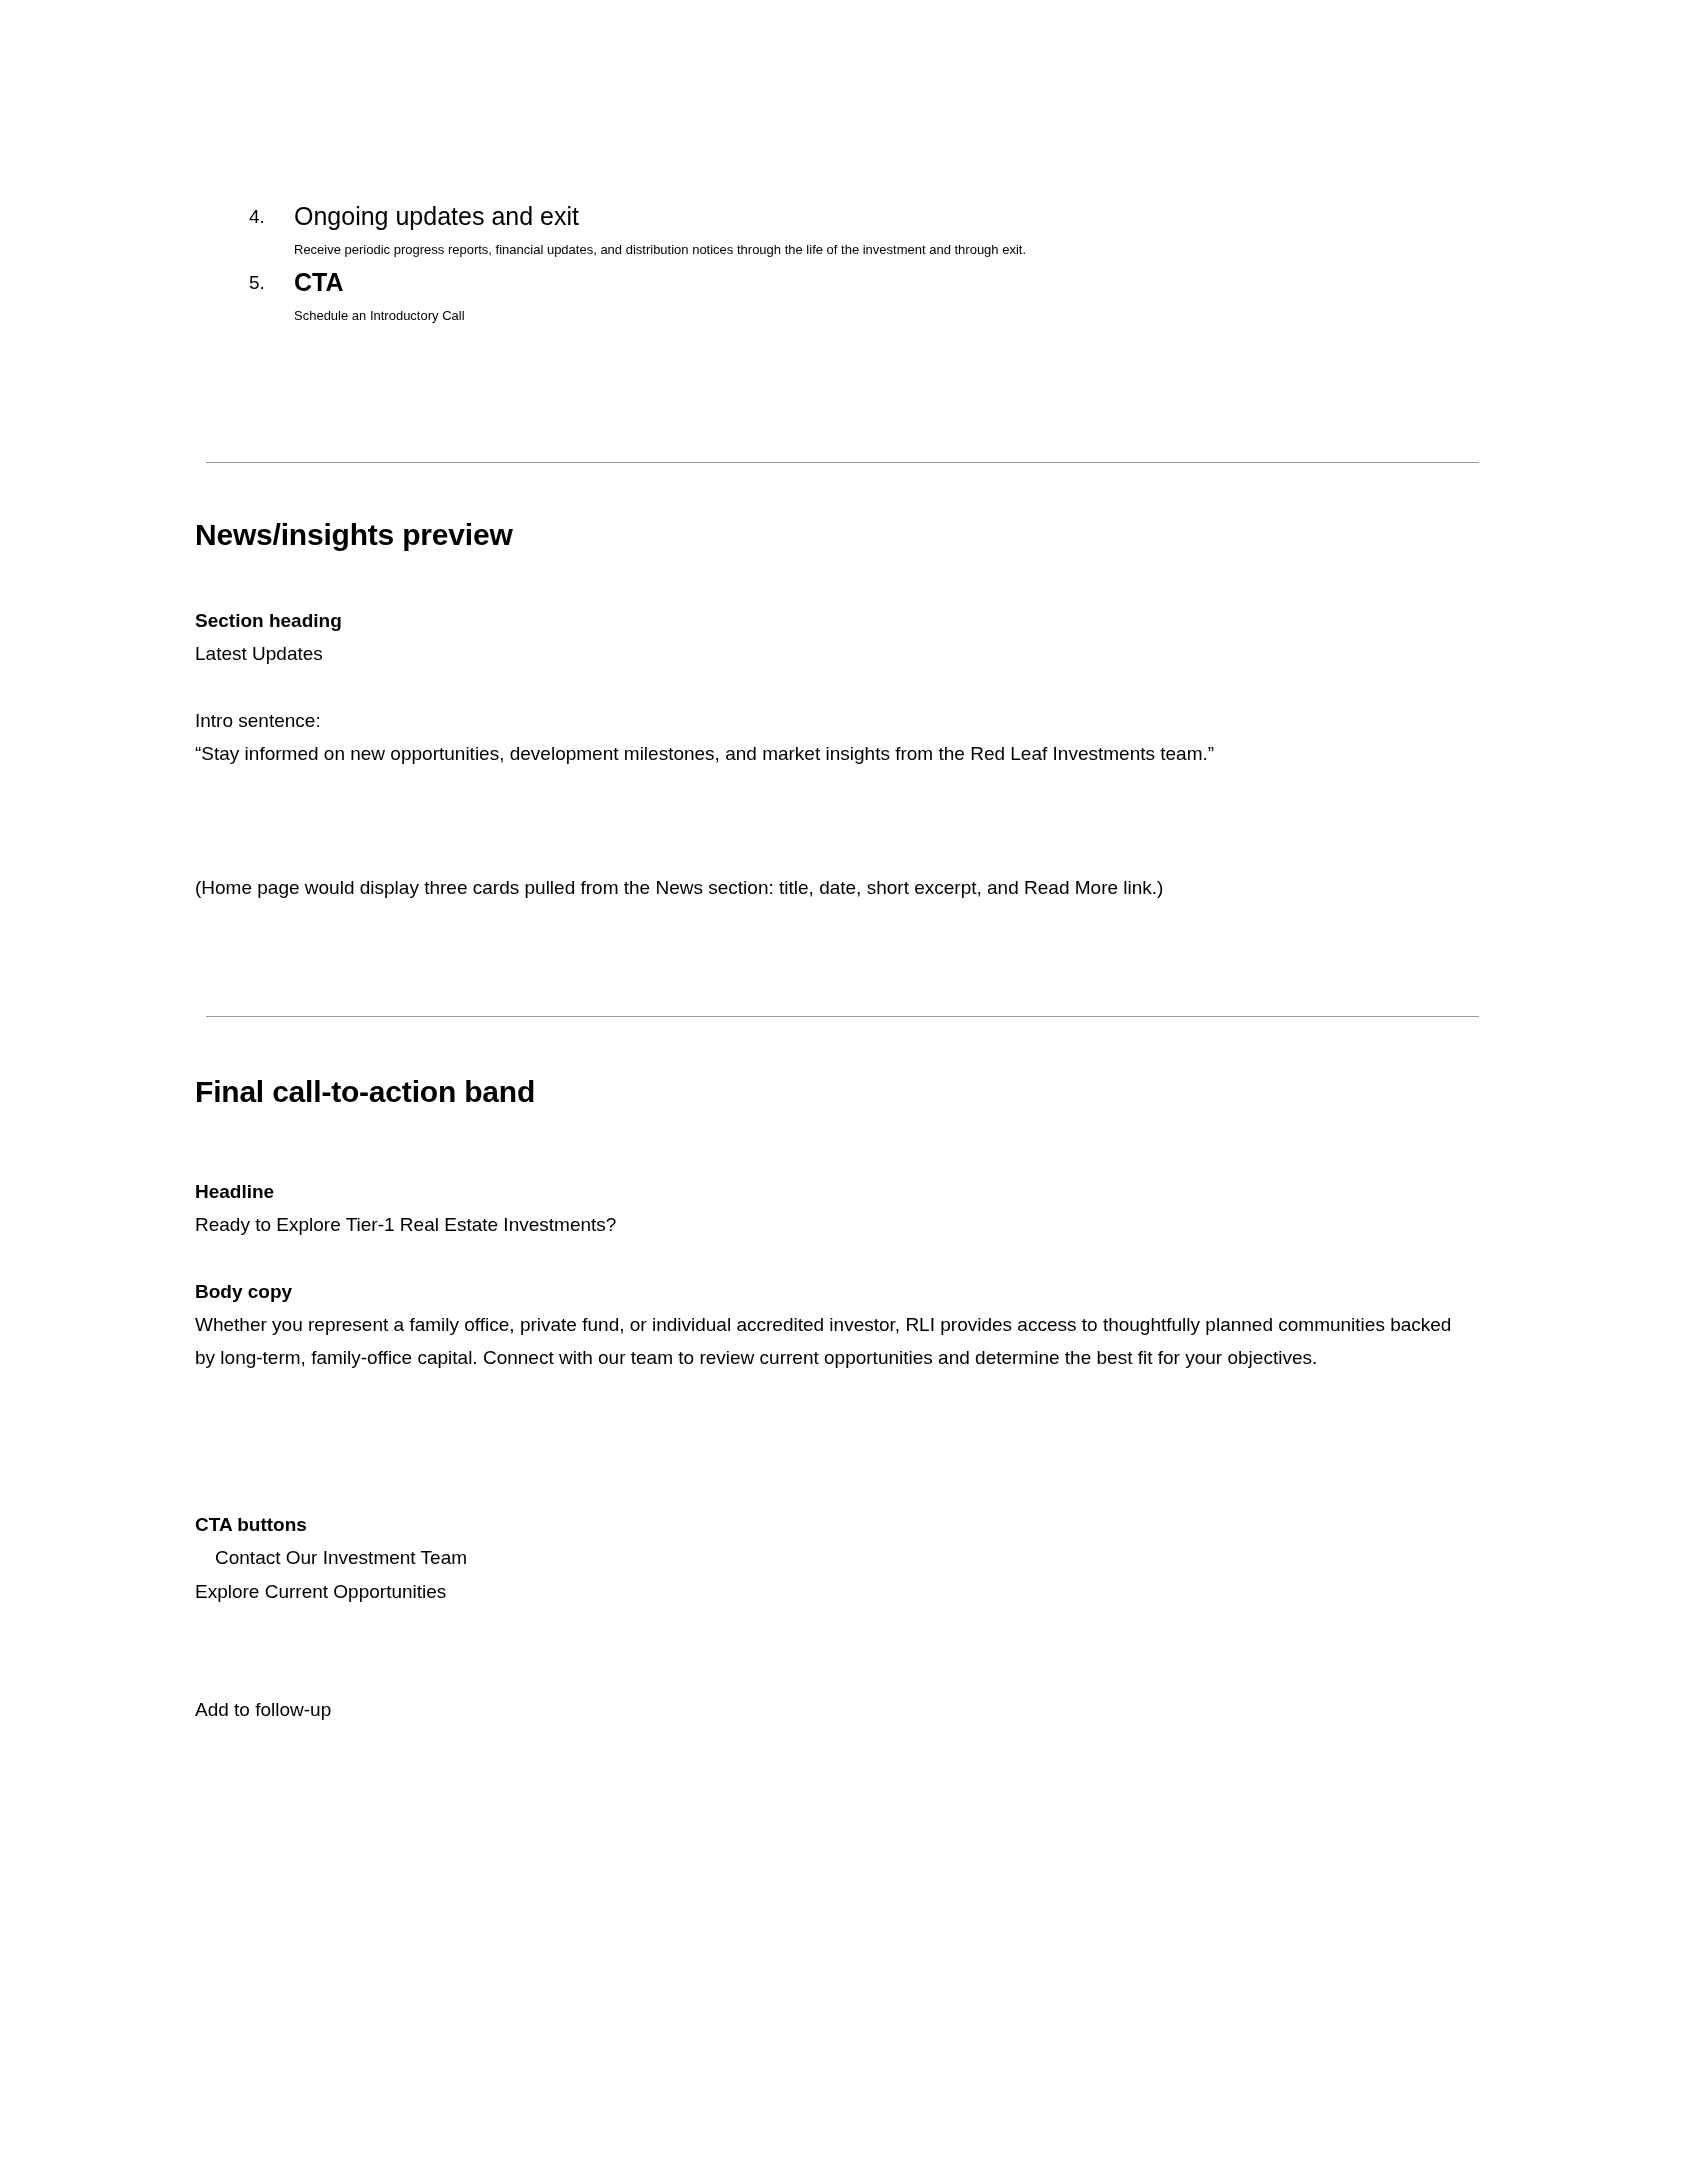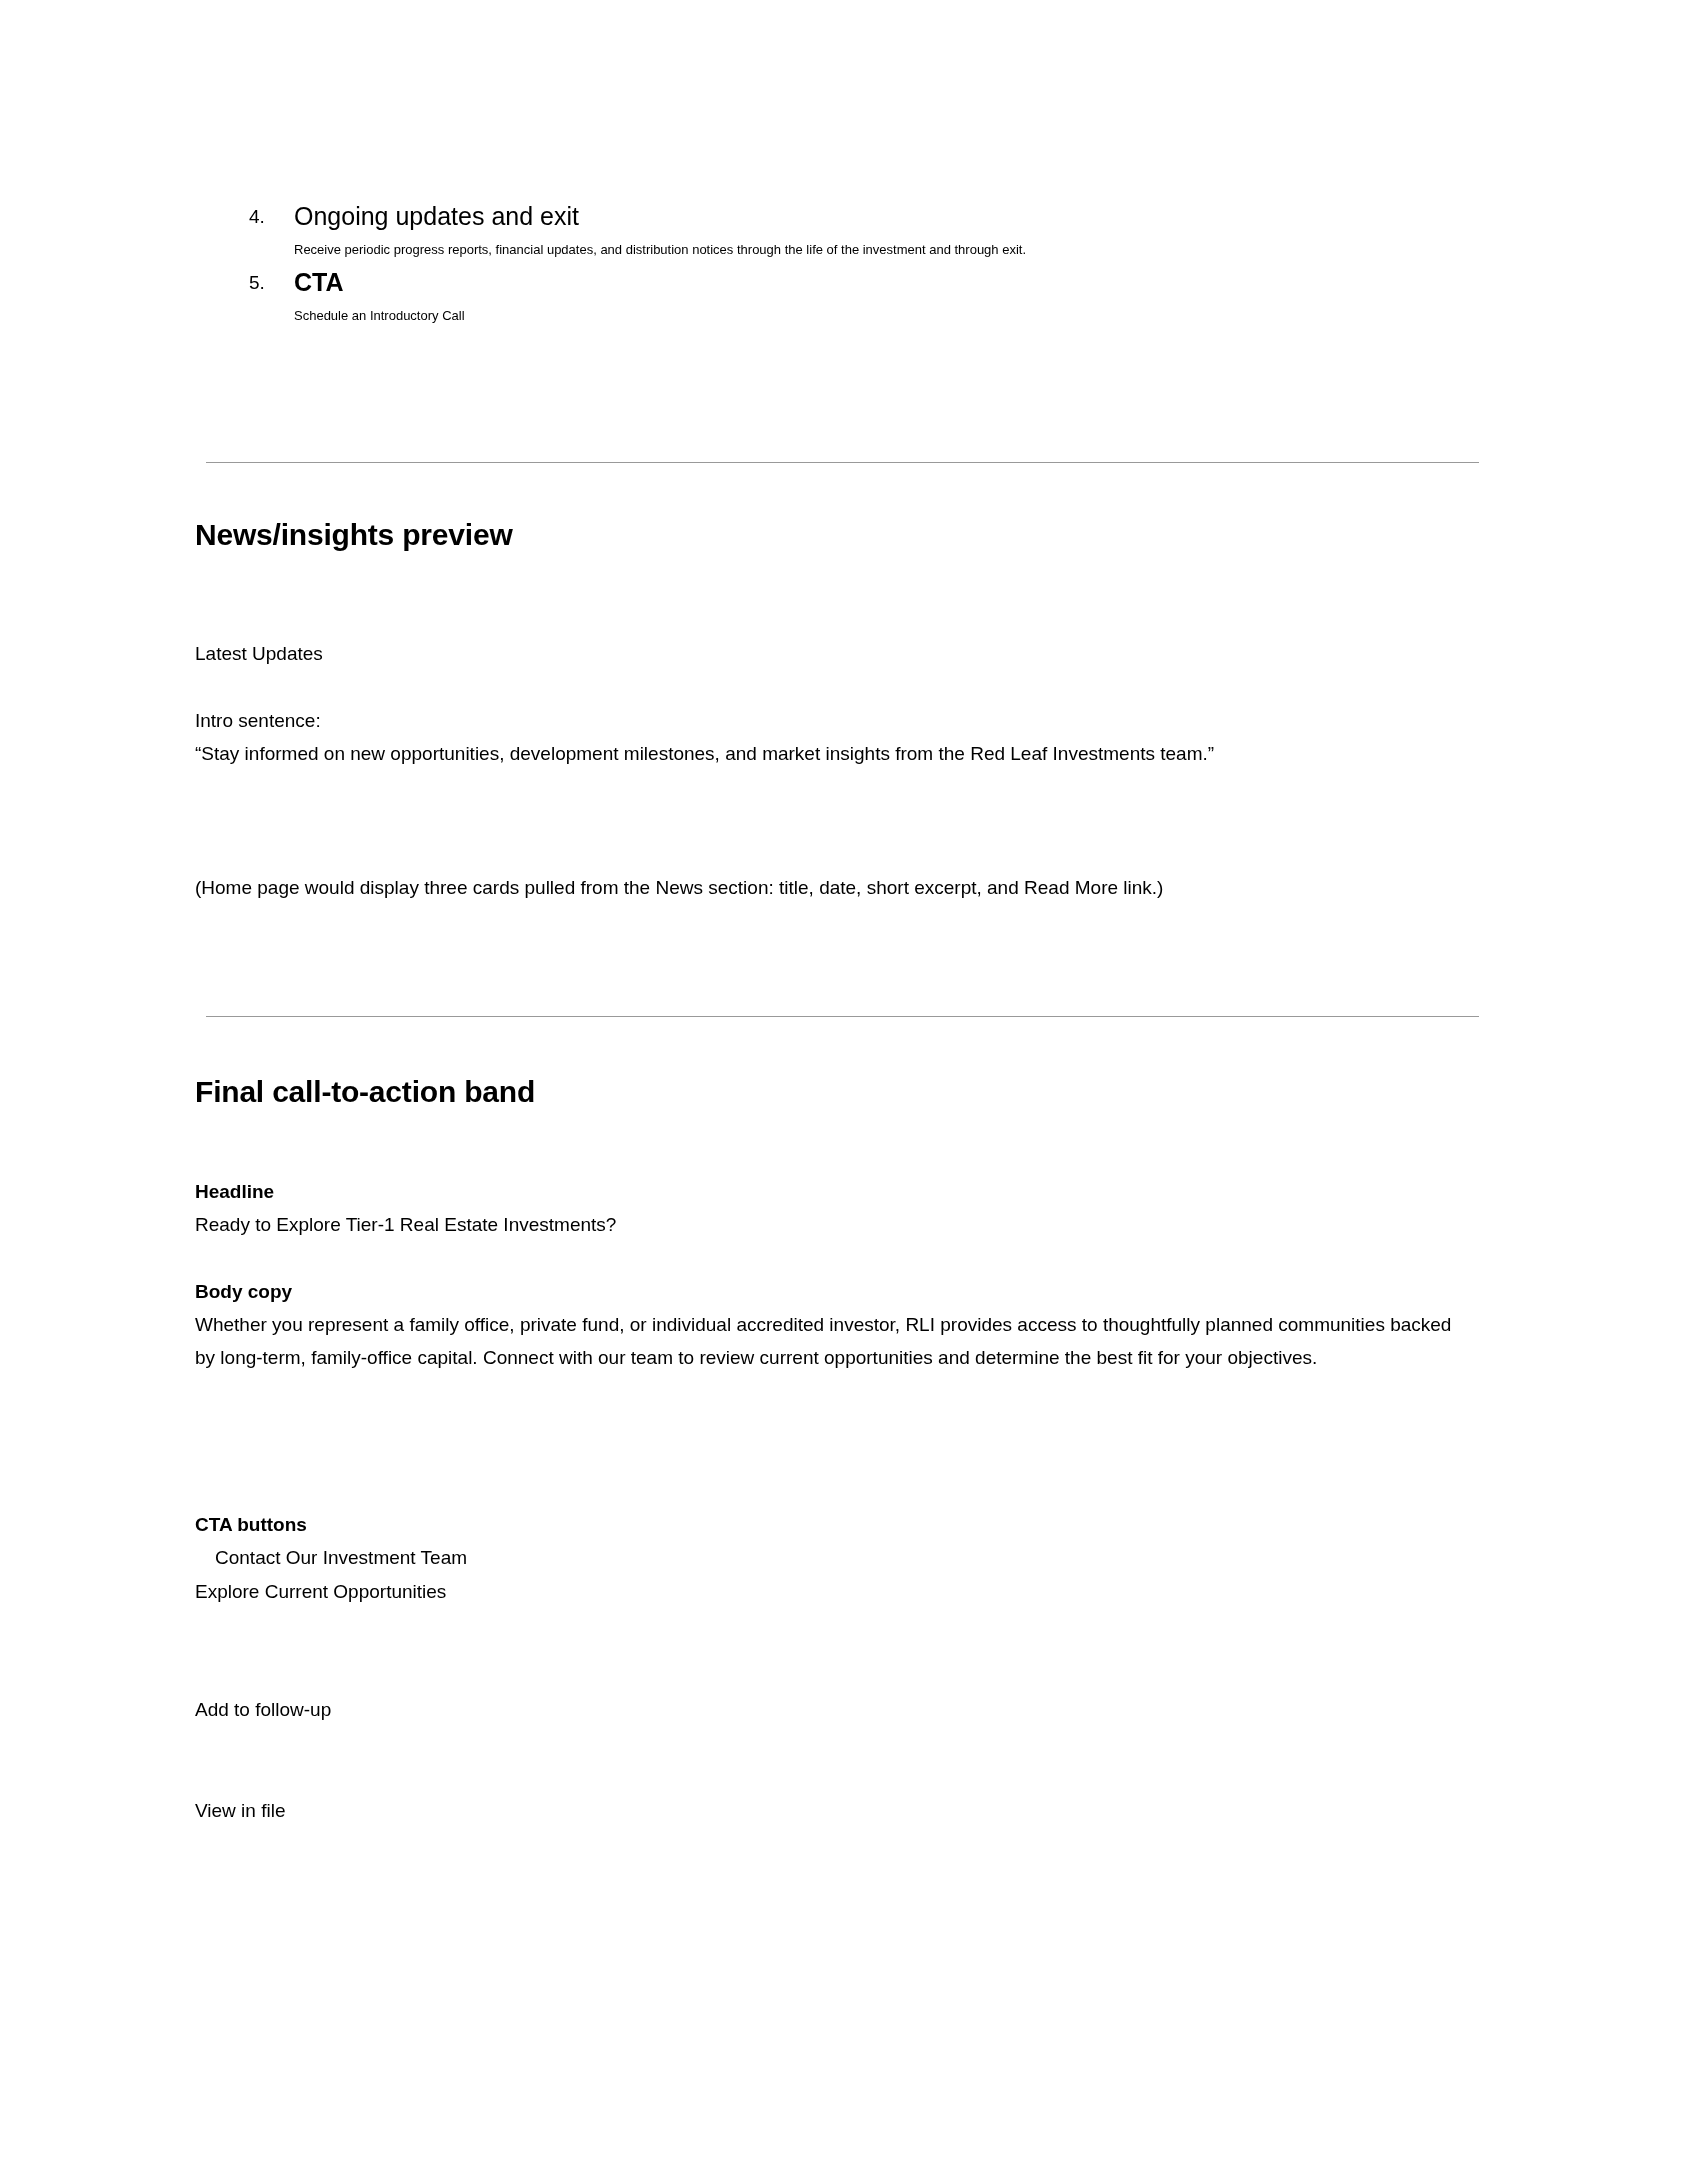--- a/index.html
+++ b/index.html
@@ -107,20 +107,21 @@
       <span class="marker">5.</span>
       <div class="li-title bold">CTA</div>
       <div class="li-body">Schedule an Introductory Call</div>
     </li>
   </ol>
 
   <hr class="divider" style="top:455px;">
 
   <div class="col h1" style="top:516px;">News/insights preview</div>
 
+  <div class="col label" style="top:604px;">Section heading</div>
   <div class="col para" style="top:637px;">Latest Updates</div>
 
   <div class="col para" style="top:704px;">Intro sentence:</div>
   <div class="col para" style="top:737px;">“Stay informed on new opportunities, development milestones, and market insights from the Red Leaf Investments team.”</div>
 
   <div class="col para" style="top:871px;">(Home page would display three cards pulled from the News section: title, date, short excerpt, and Read More link.)</div>
 
   <hr class="divider" style="top:1009px;">
 
   <div class="col h1" style="top:1073px;">Final call‑to‑action band</div>
@@ -129,16 +130,15 @@
   <div class="col para" style="top:1208px;">Ready to Explore Tier‑1 Real Estate Investments?</div>
 
   <div class="col label" style="top:1275px;">Body copy</div>
   <div class="col para" style="top:1308px;">Whether you represent a family office, private fund, or individual accredited investor, RLI provides access to thoughtfully planned communities backed by long-term, family-office capital. Connect with our team to review current opportunities and determine the best fit for your objectives.</div>
 
   <div class="col label" style="top:1508px;">CTA buttons</div>
   <div class="col para" style="top:1541px;margin-left:20px;">Contact Our Investment Team</div>
   <div class="col para" style="top:1575px;">Explore Current Opportunities</div>
 
   <div class="col link-line" style="top:1675px;margin-top:18px;">Add to follow-up</div>
-  <div class="col link-line" style="top:1794px;">View in file</div>
 
 </div>
 
 
 </body></html>

